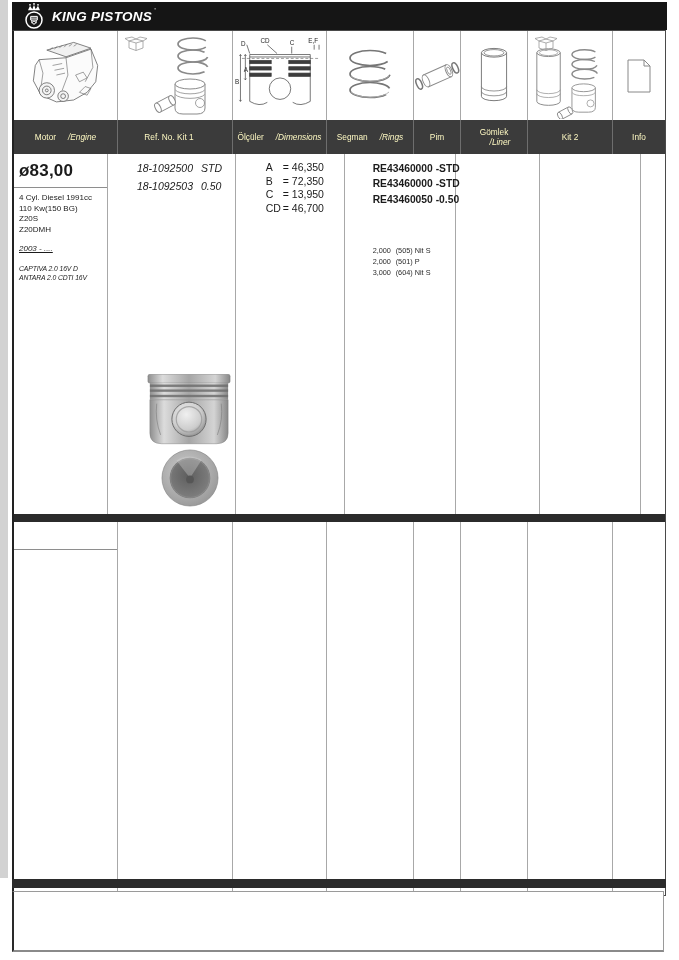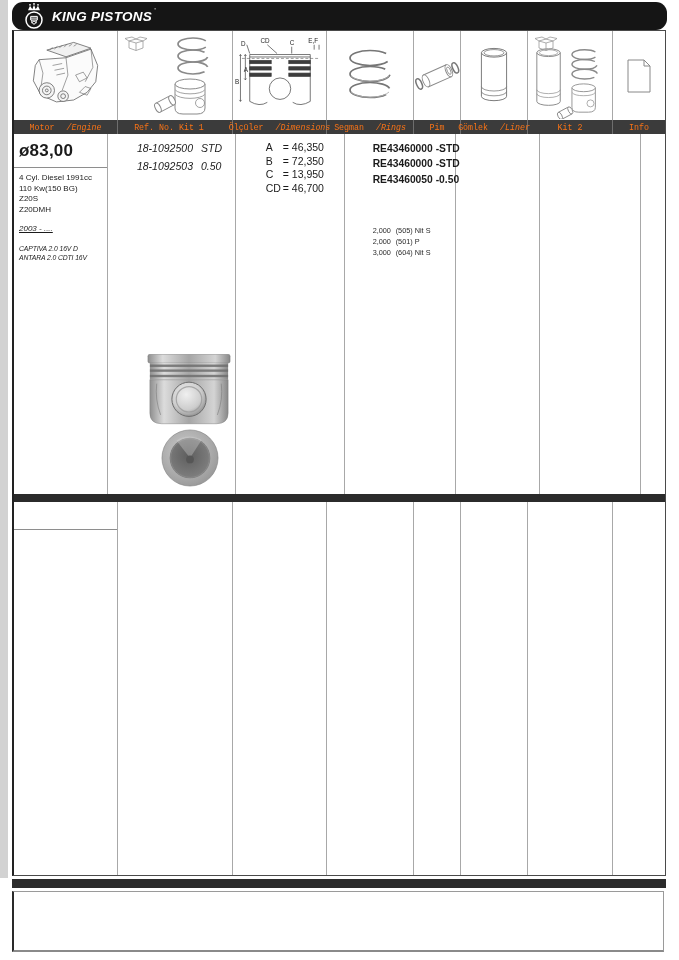--- a/index.html
+++ b/index.html
@@ -1,35 +1,35 @@
 <!DOCTYPE html>
 <html><head>
 <meta charset="utf-8">
 <style>
   html,body{margin:0;padding:0;background:#ffffff;}
   .page{position:relative;width:679px;height:960px;background:#fff;overflow:hidden;
         font-family:"Liberation Sans", sans-serif;color:#1b1b1b;}
   .edge-strip{position:absolute;left:0;top:0;width:8px;height:878px;background:#d2d2d2;}
   
   .topbar{position:absolute;left:12px;top:2px;width:655px;height:28px;background:#151515;
-          display:flex;align-items:center;padding-left:9px;box-sizing:border-box;border-radius:11px;}
+          display:flex;align-items:center;padding-left:9px;box-sizing:border-box;}
   .brand-name{color:#fff;font-weight:bold;font-style:italic;font-size:13.5px;letter-spacing:.3px;margin-left:5px;}
   .brand-mark{color:#fff;font-size:7px;margin-left:2px;align-self:flex-start;margin-top:5px;}
   
   .maintable{position:absolute;left:12px;top:30px;width:654px;box-sizing:border-box;
              border:1px solid #4a4a4a;border-left:2px solid #222;background:#fff;}
   .row{display:flex;}
   .cell{box-sizing:border-box;border-right:1px solid #a8a8a8;position:relative;}
   .cell:last-child{border-right:none;}
   .c1{width:104px;} .c2{width:115px;} .c3{width:94px;} .c4{width:87px;}
-  .c5{width:47px;}  .c6{width:67px;}  .c7{width:85px;} .c8{flex:1;}
+  .c5{width:47px;}  .c6{width:67px;flex-direction:column;}  .c7{width:85px;} .c8{flex:1;}
   .icon-row{height:89px;}
   .icon-row .cell{display:flex;align-items:center;justify-content:center;}
   .corner-box{position:absolute;left:6px;top:3px;}
-  .colhead-row{height:14px;background:#3b3b3b;color:#f97316;font-family:Liberation Mono, monospace;}
+  .colhead-row{height:34px;background:#3b3b3b;color:#fef9c3;}
   .colhead-row .cell{display:flex;align-items:center;justify-content:center;
                      font-size:8.3px;border-right:1px solid #6e6e6e;}
   .colhead-row .cell:last-child{border-right:none;}
   .colhead-row .sub{font-style:italic;margin-left:12px;}
   .row1{height:360px;gap:24px;}
   .row2{height:373px;}
   .separator{height:8px;background:#2b2b2b;}
   
   .bore-area{height:34px;border-bottom:1px solid #8e8e8e;box-sizing:border-box;}
   .bore{font-size:17px;font-weight:bold;padding:7px 0 0 5px;letter-spacing:.2px;}

